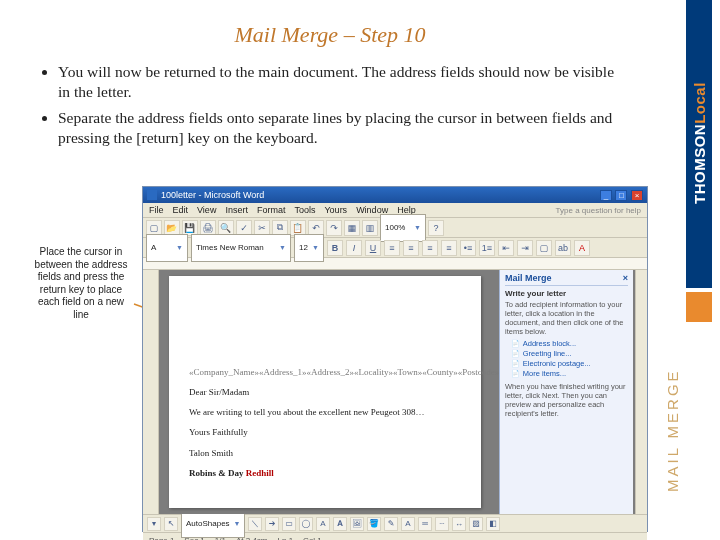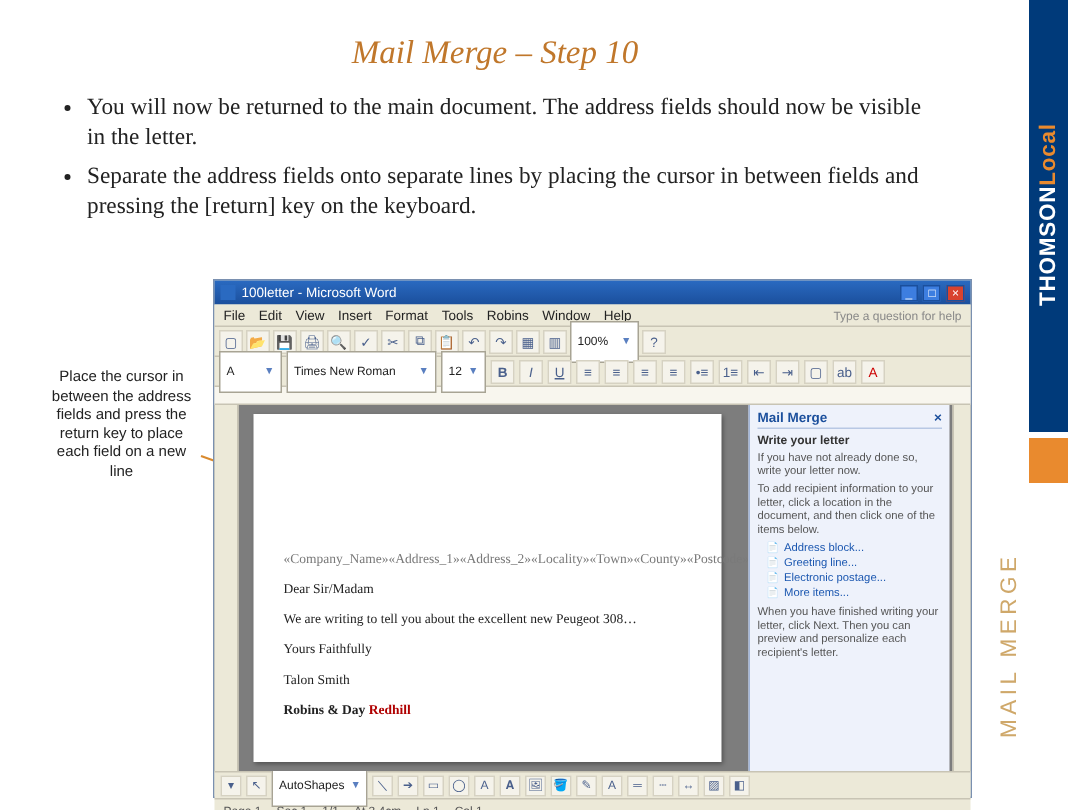--- a/index.html
+++ b/index.html
@@ -255,21 +255,21 @@
         <span class="close">×</span>
       </div>
     </div>
     <div class="ws-menubar">
       <span>File</span>
       <span>Edit</span>
       <span>View</span>
       <span>Insert</span>
       <span>Format</span>
       <span>Tools</span>
-      <span>Robins</span>
+      <span>Yours</span>
       <span>Window</span>
       <span>Help</span>
       <span class="ws-help">Type a question for help</span>
     </div>
     <div class="ws-toolbar">
       <span class="tb-btn">▢</span>
       <span class="tb-btn">📂</span>
       <span class="tb-btn">💾</span>
       <span class="tb-btn">🖨</span>
       <span class="tb-btn">🔍</span>
@@ -337,21 +337,20 @@
           <b><span>Robins &amp; Day </span><span class="redhill">Redhill</span></b>
         </p>
       </div>
 
       <div class="ws-taskpane">
         <div class="tp-head">
           <span>Mail Merge</span>
           <span>×</span>
         </div>
         <div class="tp-sub">Write your letter</div>
-        <div class="tp-text">If you have not already done so, write your letter now.</div>
         <div class="tp-text">To add recipient information to your letter, click a location in the document, and then click one of the items below.</div>
         <div class="tp-link">Address block...</div>
         <div class="tp-link">Greeting line...</div>
         <div class="tp-link">Electronic postage...</div>
         <div class="tp-link">More items...</div>
         <div class="tp-text" style="margin-top:4px">When you have finished writing your letter, click Next. Then you can preview and personalize each recipient's letter.</div>
       </div>
       <div class="tp-scroll"></div>
     </div>
 

